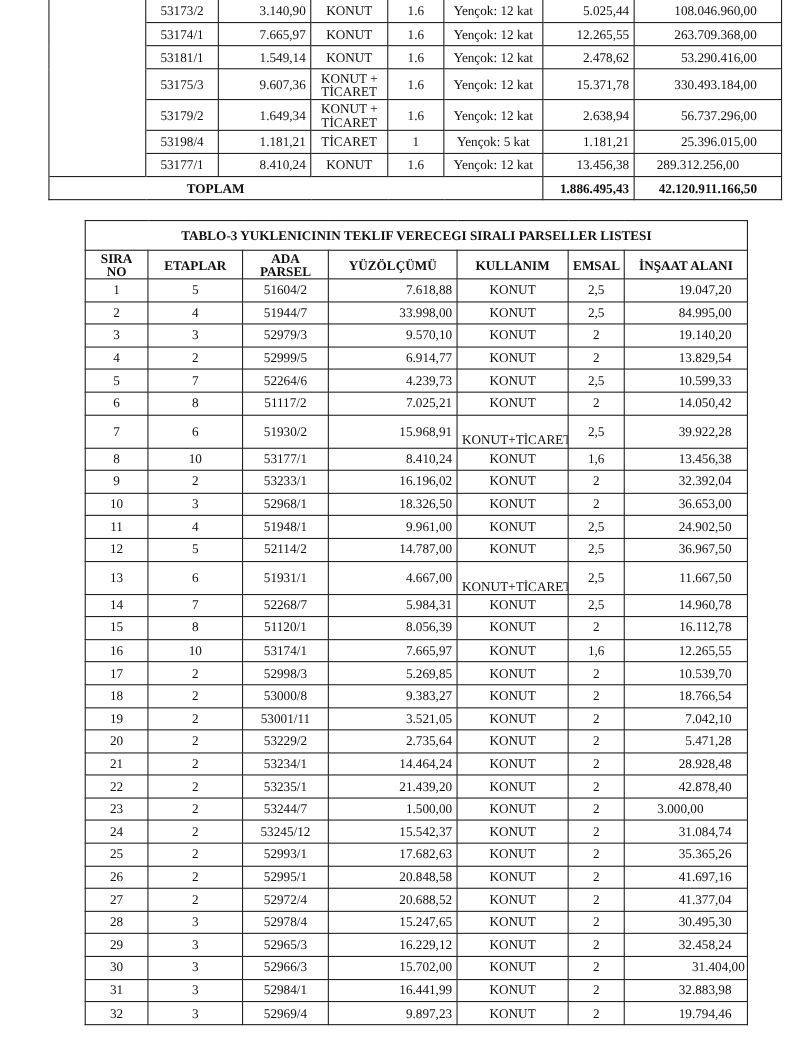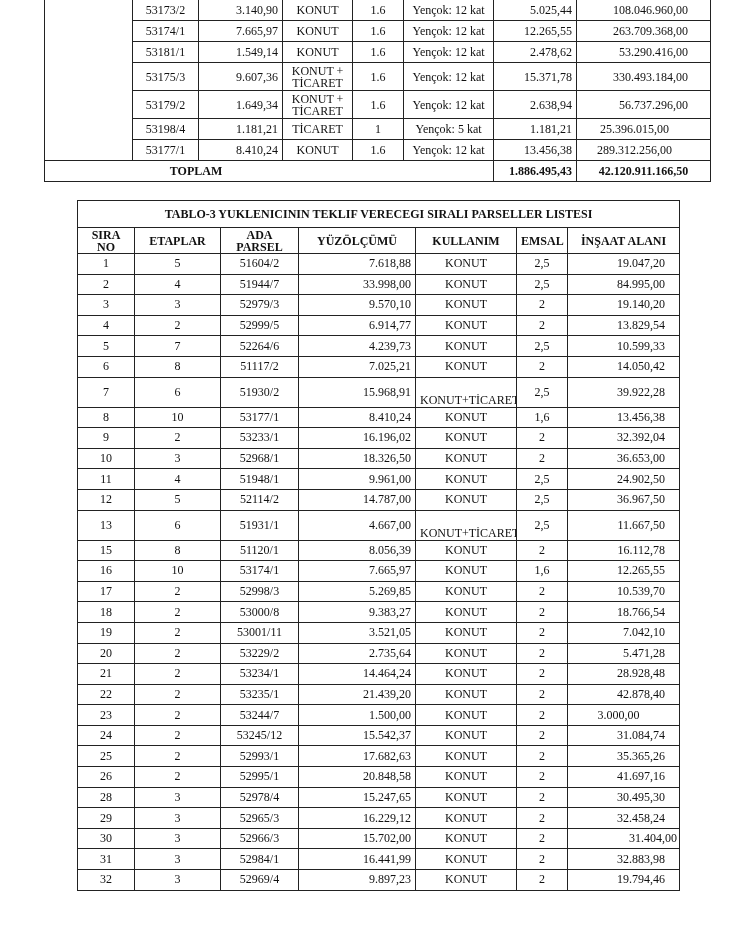--- a/index.html
+++ b/index.html
@@ -90,21 +90,21 @@
         <td class="c" style="text-align: right; padding-right: 22px;">56.737.296,00</td>
       </tr>
       <tr>
         <td class="blank"></td>
         <td class="c">53198/4</td>
         <td class="r">1.181,21</td>
         <td class="c">TİCARET</td>
         <td class="c">1</td>
         <td class="c">Yençok: 5 kat</td>
         <td class="r">1.181,21</td>
-        <td class="c" style="padding-right: 22px;">25.396.015,00</td>
+        <td class="c" style="text-align: right; padding-right: 22px;">25.396.015,00</td>
       </tr>
       <tr>
         <td class="blank"></td>
         <td class="c">53177/1</td>
         <td class="r">8.410,24</td>
         <td class="c">KONUT</td>
         <td class="c">1.6</td>
         <td class="c">Yençok: 12 kat</td>
         <td class="r">13.456,38</td>
         <td class="c" style="text-align: center; padding-right: 22px;">289.312.256,00</td>
@@ -253,20 +253,29 @@
       <tr class="row tall">
         <td class="c">13</td>
         <td class="c">6</td>
         <td class="c">51931/1</td>
         <td class="r">4.667,00</td>
         <td class="c use">KONUT+TİCARET</td>
         <td class="c">2,5</td>
         <td class="r" style="padding-right: 14px;">11.667,50</td>
       </tr>
       <tr class="row">
+        <td class="c">14</td>
+        <td class="c">7</td>
+        <td class="c">52268/7</td>
+        <td class="r">5.984,31</td>
+        <td class="c use">KONUT</td>
+        <td class="c">2,5</td>
+        <td class="r" style="padding-right: 14px;">14.960,78</td>
+      </tr>
+      <tr class="row">
         <td class="c">15</td>
         <td class="c">8</td>
         <td class="c">51120/1</td>
         <td class="r">8.056,39</td>
         <td class="c use">KONUT</td>
         <td class="c">2</td>
         <td class="r" style="padding-right: 14px;">16.112,78</td>
       </tr>
       <tr class="row">
         <td class="c">16</td>
@@ -361,20 +370,29 @@
       <tr class="row">
         <td class="c">26</td>
         <td class="c">2</td>
         <td class="c">52995/1</td>
         <td class="r">20.848,58</td>
         <td class="c use">KONUT</td>
         <td class="c">2</td>
         <td class="r" style="padding-right: 14px;">41.697,16</td>
       </tr>
       <tr class="row">
+        <td class="c">27</td>
+        <td class="c">2</td>
+        <td class="c">52972/4</td>
+        <td class="r">20.688,52</td>
+        <td class="c use">KONUT</td>
+        <td class="c">2</td>
+        <td class="r" style="padding-right: 14px;">41.377,04</td>
+      </tr>
+      <tr class="row">
         <td class="c">28</td>
         <td class="c">3</td>
         <td class="c">52978/4</td>
         <td class="r">15.247,65</td>
         <td class="c use">KONUT</td>
         <td class="c">2</td>
         <td class="r" style="padding-right: 14px;">30.495,30</td>
       </tr>
       <tr class="row">
         <td class="c">29</td>

